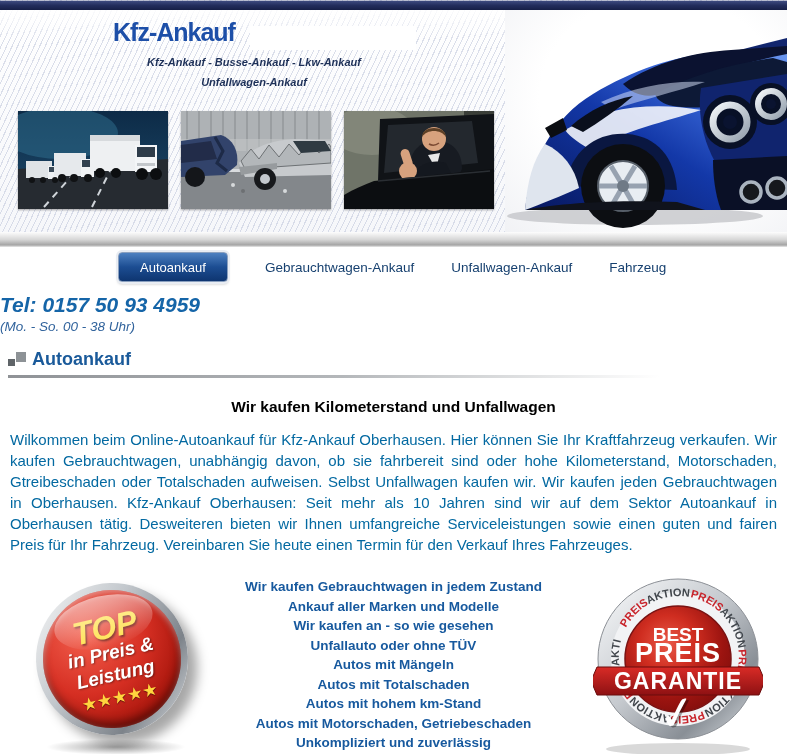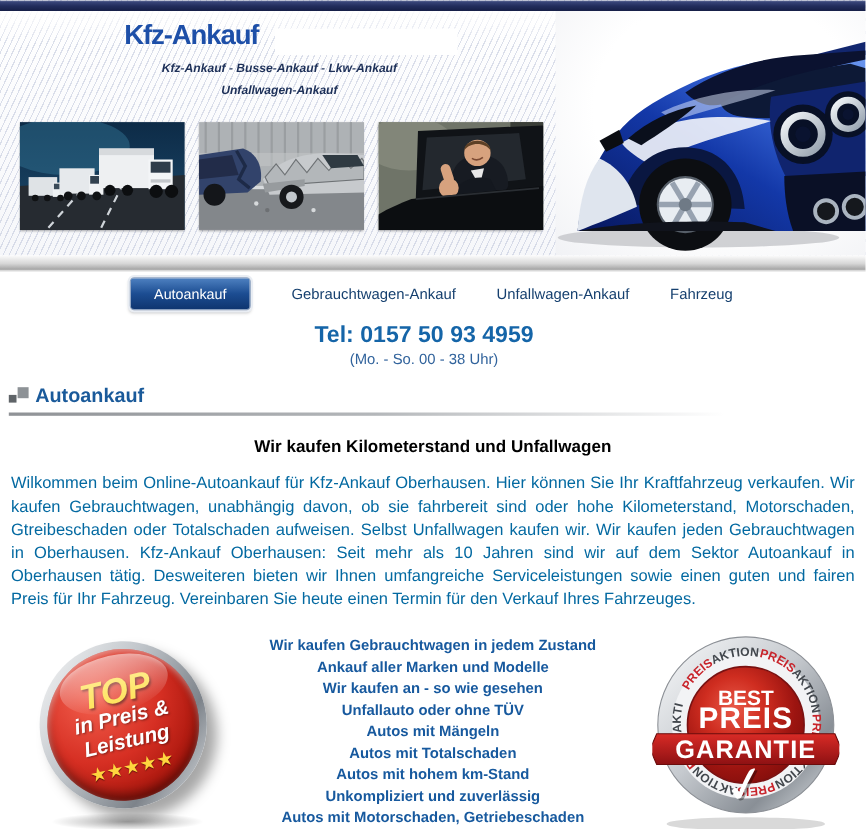--- a/index.html
+++ b/index.html
@@ -51,21 +51,21 @@
   .nav-active {
     width:110px; height:30px; line-height:30px; text-align:center;
     color:#fff; font-size:13px; border-radius:4px; cursor:pointer;
     background:linear-gradient(#4d80c0, #1c4d92 50%, #0e3570);
     border:1px solid #8aa0bf;
     box-shadow:0 0 0 2px #e9edf3, 0 2px 3px rgba(0,0,0,.25);
   }
   .nav-link { margin-left:37px; font-size:13.5px; color:#16406f; text-decoration:none; cursor:pointer; }
 
   
-  .phone-block { text-align:center; padding:6px 16px 0 0; height:48px; }
+  .phone-block { text-align:left; padding:6px 16px 0 0; height:48px;font-style:italic; }
   .phone { font-size:21px; font-weight:bold; color:#1565a8; }
   .hours { font-size:13.5px; color:#31639c; margin-top:2px; }
 
   
   .section-head { margin:14px 0 0 8px; }
   .section-title-row { display:flex; align-items:center; }
   .blocks-icon { position:relative; width:18px; height:15px; margin-right:6px; }
   .blocks-icon::before { content:""; position:absolute; left:0; bottom:1px; width:7px; height:7px; background:#5f6468; }
   .blocks-icon::after  { content:""; position:absolute; left:8px; top:0; width:10px; height:10px; background:#8d9296; }
   .section-title { font-size:18px; font-weight:bold; color:#1a5a9a; }
@@ -294,22 +294,22 @@
 
 <div class="features">
   <div class="benefits">
     <div>Wir kaufen Gebrauchtwagen in jedem Zustand</div>
     <div>Ankauf aller Marken und Modelle</div>
     <div>Wir kaufen an - so wie gesehen</div>
     <div>Unfallauto oder ohne TÜV</div>
     <div>Autos mit Mängeln</div>
     <div>Autos mit Totalschaden</div>
     <div>Autos mit hohem km-Stand</div>
+    <div>Autos mit Motorschaden, Getriebeschaden</div>
     <div>Unkompliziert und zuverlässig</div>
-    <div>Autos mit Motorschaden, Getriebeschaden</div>
   </div>
 
   <div class="top-badge-shadow"></div>
   <div class="top-badge">
     <div class="top-badge-inner">
       <div class="tb-top">TOP</div>
       <div class="tb-line">in Preis &amp;</div>
       <div class="tb-line">Leistung</div>
       <div class="tb-stars">★★★★★</div>
     </div>

